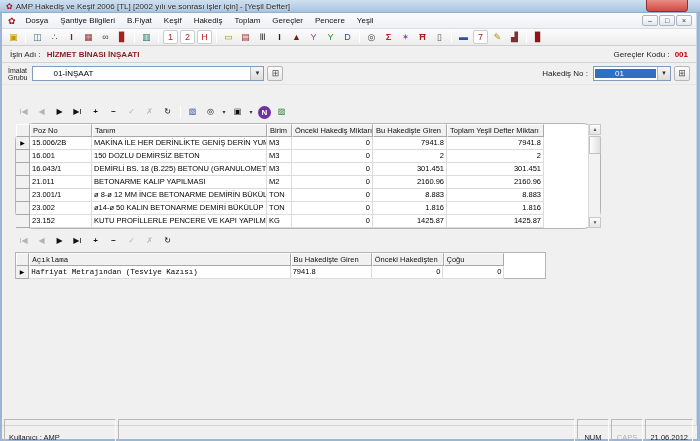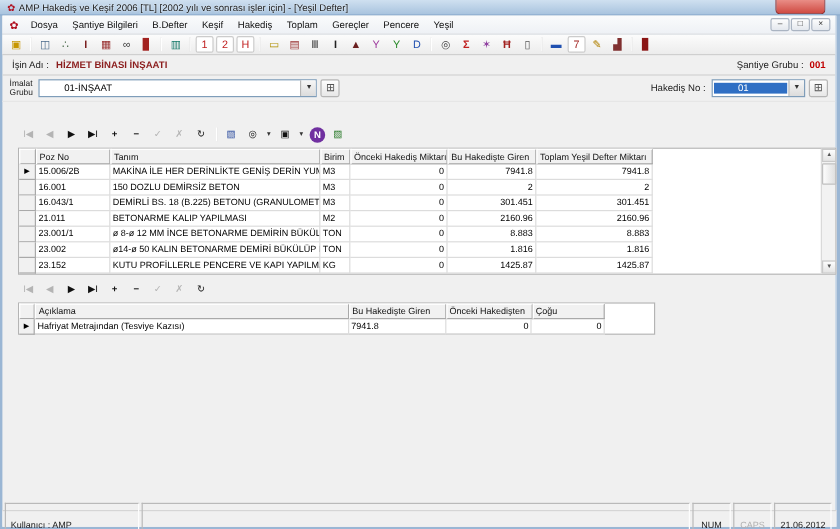--- a/index.html
+++ b/index.html
@@ -59,32 +59,32 @@
   .nav1 { top:90px; } .nav2 { top:219px; }
   .navb { min-width:17px; height:15px; margin-right:1px; font-size:8px; line-height:14px; text-align:center;
     color:#111; padding:0 1px; }
   .navb.dis { color:#b4b4b4; }
   .navb.drop { min-width:8px; font-size:6px; color:#333; }
   .nbadge { width:13px; height:13px; border-radius:50%; background:#7030a0; color:#fff; font-size:8px;
     line-height:13px; text-align:center; font-weight:bold; margin:0 2px; }
 
   
   .grid { position:absolute; background:#fff; border:1px solid #b4b4b4; }
-  .maingrid { left:13px; top:110px; width:682px; height:106px; }
+  .maingrid { left:13px; top:110px; width:586px; height:106px;border-radius:19px; }
   .detailgrid { left:13px; top:239px; width:531px; height:27px; }
   .grow { display:flex; height:13px; }
   .gc { height:13px; font-size:7.5px; line-height:12px; padding:0 2px; overflow:hidden; white-space:nowrap;
     border-right:1px solid #dcdcdc; border-bottom:1px solid #dcdcdc; color:#000; }
   .gh { background:#f1f1f1; border-top:1px solid #fff; border-left:1px solid #fff;
     border-right:1px solid #a9a9a9; border-bottom:1px solid #a9a9a9; color:#111; }
   .mk { width:14px; background:#f1f1f1; border-right:1px solid #a9a9a9; border-bottom:1px solid #a9a9a9;
     text-align:center; font-size:6px; line-height:12px; color:#000; }
   .num { text-align:right; }
   .c0{width:62px;} .c1{width:175px;} .c2{width:25px;} .c3{width:81px;} .c4{width:74px;} .c5{width:97px;}
-  .d0{width:285px;} .d1{width:88px;} .d2{width:78px;} .d3{width:66px;} .dfill{width:44px; border-bottom:none; border-right:none;}
+  .d0{width:285px;font-family:Liberation Mono, monospace;} .d1{width:88px;} .d2{width:78px;} .d3{width:66px;} .dfill{width:44px; border-bottom:none; border-right:none;}
 
   
   .vsb { position:absolute; right:0; top:0; width:12px; height:104px; background:#f2f2f2; border-left:1px solid #d9d9d9; }
   .vsb .sa { width:12px; height:11px; background:linear-gradient(#fdfdfd,#e4e4e4); border:1px solid #c9c9c9;
     font-size:5px; line-height:9px; text-align:center; color:#555; }
   .vsb .sa.down { position:absolute; bottom:0; }
   .vsb .thumb { position:absolute; top:12px; left:0; width:12px; height:18px;
     background:linear-gradient(90deg,#fdfdfd,#dfdfdf); border:1px solid #c0c0c0; border-radius:1px; }
 
   
@@ -106,21 +106,21 @@
   <span class="ttext">AMP Hakediş ve Keşif 2006 [TL] [2002 yılı ve sonrası işler için] - [Yeşil Defter]</span>
 </div>
 <div class="close-btn"></div>
 
 <div class="content">
 
   <div class="menubar">
     <span class="appicon">✿</span>
     <span class="menu-item">Dosya</span>
     <span class="menu-item">Şantiye Bilgileri</span>
-    <span class="menu-item">B.Defter</span>
+    <span class="menu-item">B.Fiyat</span>
     <span class="menu-item">Keşif</span>
     <span class="menu-item">Hakediş</span>
     <span class="menu-item">Toplam</span>
     <span class="menu-item">Gereçler</span>
     <span class="menu-item">Pencere</span>
     <span class="menu-item">Yeşil</span>
     <span class="spacer"></span>
     <span class="childbtn">–</span>
     <span class="childbtn">□</span>
     <span class="childbtn">×</span>
@@ -162,21 +162,21 @@
     <span class="tbi" style="color:#b08000">✎</span>
     <span class="tbi" style="color:#803030">▟</span>
     <span class="tsep"></span>
     <span class="tbi" style="color:#8b1515">▊</span>
   </div>
 
   <div class="isin-bar">
     <span class="lbl">İşin Adı :</span>
     <span class="isin-val">HİZMET BİNASI İNŞAATI</span>
     <span class="spacer"></span>
-    <span class="lbl">Şantiye Grubu :</span>
+    <span class="lbl">Gereçler Kodu :</span>
     <span class="santiye-val">001</span>
   </div>
 
   <div class="imalat-row">
     <span class="two-line">
       <span>İmalat</span><br>
       <span>Grubu</span>
     </span>
     <span class="combo" style="width:232px">
       <span class="cv">01-İNŞAAT</span>

